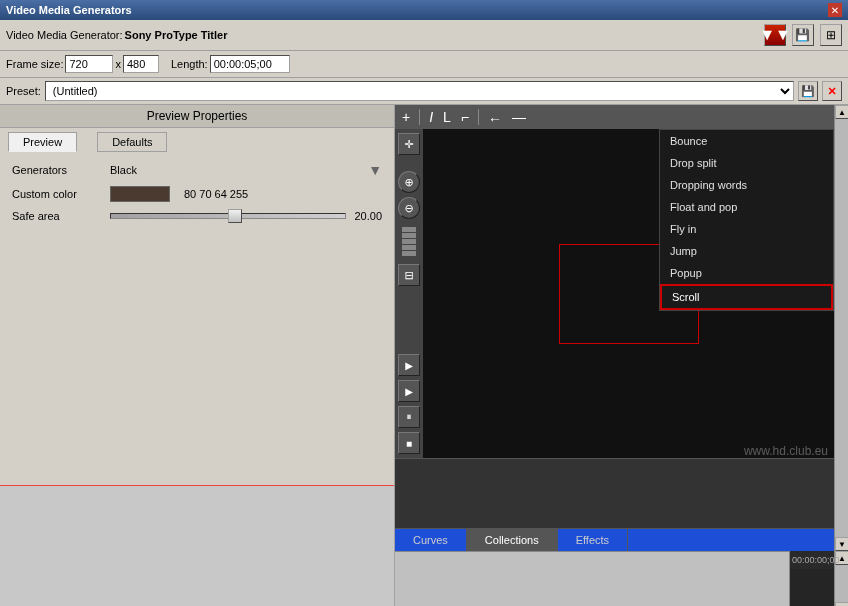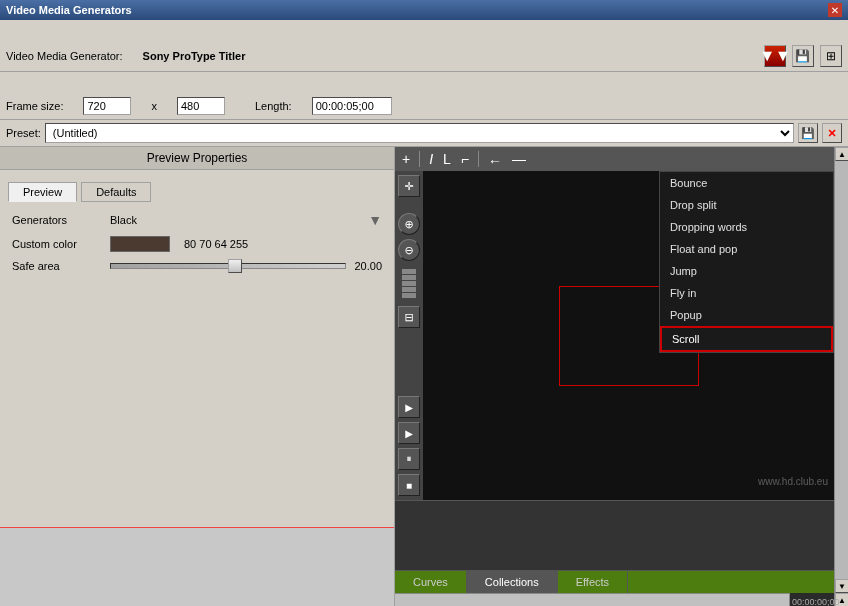--- a/index.html
+++ b/index.html
@@ -35,23 +35,22 @@
       display: flex;
       flex-direction: column;
     }
 
     
     .top-toolbar {
       background: #d4d0c8;
       padding: 4px 6px;
       display: flex;
       align-items: center;
-      gap: 20px;
+      gap: 2px;
       border-bottom: 1px solid #a0a0a0;
-      margin-top: 21px;
     }
     .toolbar-label { font-size: 11px; }
     .toolbar-bold { font-weight: bold; }
     .toolbar-input {
       border: 1px inset #a0a0a0;
       background: white;
       height: 18px;
       font-size: 11px;
       padding: 1px 3px;
     }
@@ -123,22 +122,22 @@
       background: #c0bdb5;
       text-align: center;
       padding: 4px;
       font-size: 12px;
       border-bottom: 1px solid #a0a0a0;
     }
 
     
     .tabs {
       display: flex;
-      padding: 12px 8px 0;
-      gap: 4px;
+      padding: 4px 8px 0;
+      gap: 20px;
     }
     .tab {
       padding: 3px 14px;
       border: 1px solid #a0a0a0;
       background: #d4d0c8;
       cursor: pointer;
       font-size: 11px;
     }
     .tab.active {
       background: #f0f0f0;
@@ -286,21 +285,21 @@
       font-size: 11px;
     }
     .dropdown-item.selected {
       border: 2px solid #cc0000;
       color: white;
     }
 
     
     .bottom-tabs {
       display: flex;
-      background: #4d7c0f;
+      background: #1d4ed8;
       border-top: 1px solid #555;
     }
     .bottom-tab {
       padding: 5px 18px;
       color: #ccc;
       font-size: 11px;
       cursor: pointer;
       border-right: 1px solid #555;
     }
     .bottom-tab.active {
@@ -329,24 +328,24 @@
       cursor: pointer;
     }
     .scroll-track {
       flex: 1;
       background: #b8b8b8;
     }
 
     
     .watermark {
       position: absolute;
-      bottom: 13px;
+      bottom: 0;
       right: 6px;
       color: rgba(255,255,255,0.3);
-      font-size: 10px;
+      font-size: 12px;
       margin-left: 20px;
     }
 
     
     .preview-right-scroll {
       width: 14px;
       background: #d4d0c8;
       border-left: 1px solid #888;
       display: flex;
       flex-direction: column;
@@ -371,21 +370,21 @@
       </div>
       <div class="icon-btn">💾</div>
       <div class="icon-btn">⊞</div>
     </div>
   </div>
 
   <div class="top-toolbar">
     <span class="toolbar-label">Frame size:</span>
     <input class="toolbar-input" style="width: 48px;" type="text" value="720">
     <span>x</span>
-    <input class="toolbar-input" style="width: 48px;" type="text" value="480">
+    <input class="toolbar-input" style="width: 36px;" type="text" value="480">
     <span class="toolbar-label" style="margin-left:10px;">Length:</span>
     <input class="toolbar-input" style="width: 80px;" type="text" value="00:00:05;00">
   </div>
 
   <div class="preset-bar">
     <span class="toolbar-label">Preset:</span>
     <select class="preset-select">
       <option>(Untitled)</option>
     </select>
     <div class="preset-icon-btn">💾</div>
@@ -488,24 +487,24 @@
                 <div class="dropdown-item">
                   <span>Drop split</span>
                 </div>
                 <div class="dropdown-item">
                   <span>Dropping words</span>
                 </div>
                 <div class="dropdown-item">
                   <span>Float and pop</span>
                 </div>
                 <div class="dropdown-item">
+                  <span>Fly in</span>
+                </div>
+                <div class="dropdown-item">
                   <span>Jump</span>
-                </div>
-                <div class="dropdown-item">
-                  <span>Fly in</span>
                 </div>
                 <div class="dropdown-item">
                   <span>Popup</span>
                 </div>
                 <div class="dropdown-item selected">
                   <span>Scroll</span>
                 </div>
               </div>
 
               <div class="watermark">www.hd.club.eu</div>

